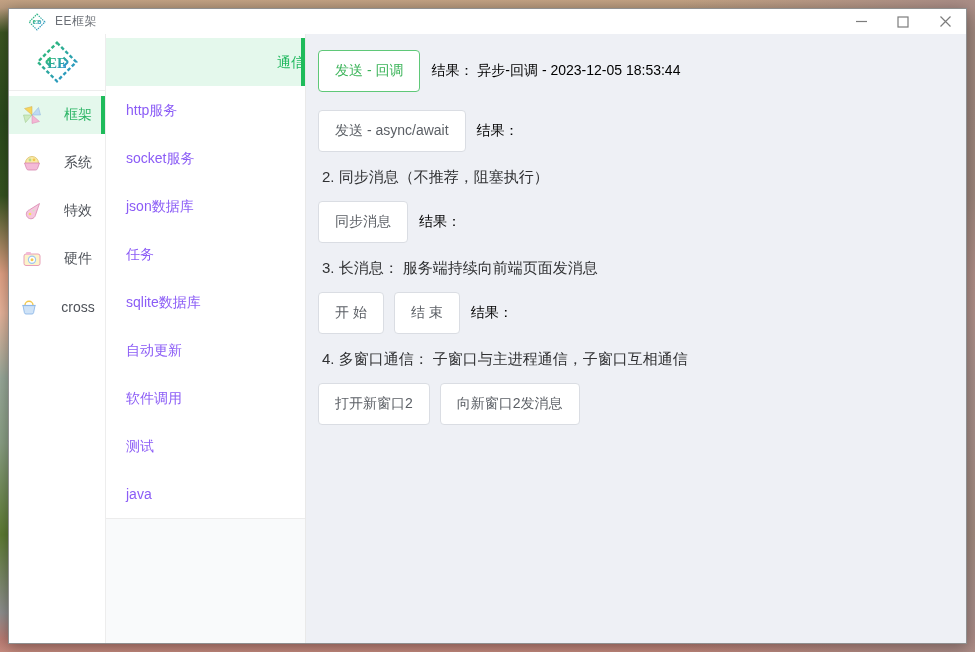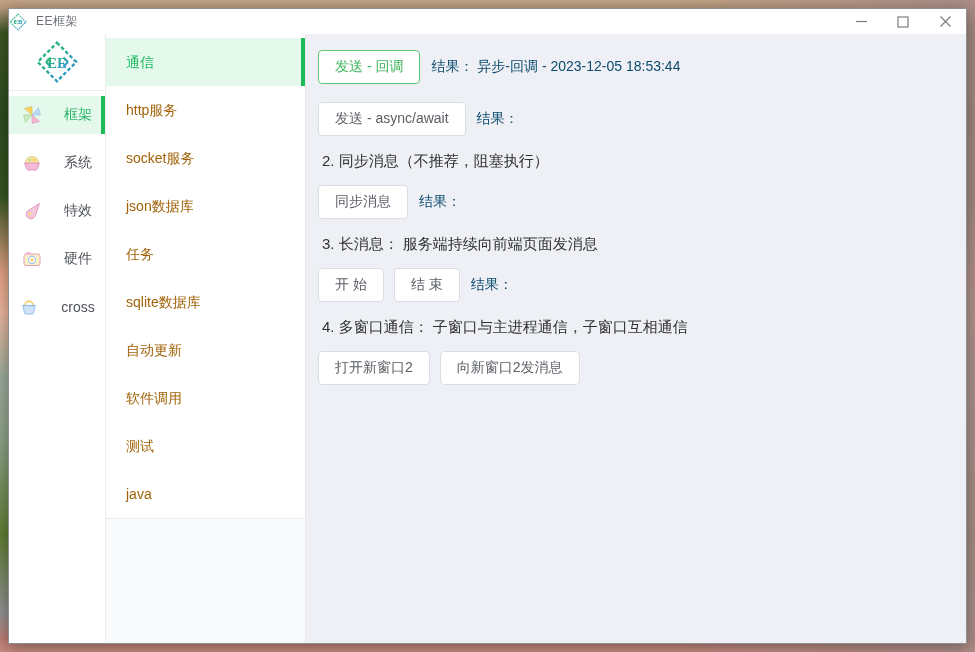--- a/index.html
+++ b/index.html
@@ -21,21 +21,21 @@
   }
 
   .window {
     position: absolute; left: 8px; top: 8px; width: 959px; height: 636px;
     background: #fff; border: 1px solid #8f8f8f;
     box-shadow: 0 3px 14px rgba(0,0,0,.35);
     display: flex; flex-direction: column; z-index: 1;
   }
 
   
-  .titlebar { height: 25px; flex: 0 0 25px; display: flex; align-items: center; background:#fff; }
+  .titlebar { height: 25px; flex: 0 0 25px; display: flex; align-items: center; padding-left: 19px; background:#fff; }
   .titlebar .app-icon { width: 18px; height: 18px; margin-right: 9px; }
   .titlebar .title { font-size: 12px; color: #6b6f76; letter-spacing: .5px; }
   .win-controls { margin-left: auto; display: flex; align-items: center; height: 100%; }
   .win-btn { width: 42px; height: 100%; display: flex; align-items: center; justify-content: center; cursor: default; }
   .win-btn svg { display: block; }
 
   
   .frame-body { flex: 1; display: flex; min-height: 0; }
 
   
@@ -44,37 +44,37 @@
   .logo-box svg { width: 46px; height: 44px; }
   .menu1 { flex: 1; }
   .menu1-item { height: 48px; display: flex; align-items: center; justify-content: center; gap: 22px; position: relative; font-size: 14px; color: #4e5259; cursor: pointer; }
   .menu1-item .m-icon { width: 20px; height: 20px; flex: 0 0 20px; }
   .menu1-item.active { background: #e4f8ec; color: #2cb566; height: 38px; margin: 5px 0; }
   .menu1-item.active::after { content: ""; position: absolute; right: 0; top: 0; bottom: 0; width: 4px; background: #1fbb5b; }
 
   
   .aside2 { width: 200px; flex: 0 0 200px; background: #f9fafb; border-right: 1px solid #e9e9e9; display: flex; flex-direction: column; }
   .menu2 { background: #fff; border-bottom: 1px solid #ececec; padding-top: 4px; }
-  .menu2-item { height: 48px; line-height: 48px; padding-left: 20px; font-size: 14px; color: #a16207; position: relative; cursor: pointer; }
-  .menu2-item.active { background: #e4f8ec; color: #21b85f; }
+  .menu2-item { height: 48px; line-height: 48px; padding-left: 20px; font-size: 14px; color: #8b5cf6; position: relative; cursor: pointer; }
+  .menu2-item.active { background: #e4f8ec; color: #21b85f; text-align: right; }
   .menu2-item.active::after { content: ""; position: absolute; right: 0; top: 0; bottom: 0; width: 4px; background: #1fbb5b; }
 
   
   .content { flex: 1; background: #eef0f5; padding: 2px 10px 10px 12px; overflow: hidden; }
   .section-heading { font-size: 15px; color: #303133; margin: 14px 0 0 4px; line-height: 21px; font-weight: 400; }
   .section-heading.first { margin-top: 16px; }
   .btn-row { display: flex; align-items: center; margin-top: 14px; }
   .btn-row + .btn-row { margin-top: 18px; }
   .btn {
-    height: 34px; padding: 0 16px; margin-right: 10px;
+    height: 42px; padding: 0 16px; margin-right: 10px;
     background: #fff; border: 1px solid #dadde3; border-radius: 4px;
     font-size: 14px; color: #5c6066; font-family: inherit; cursor: pointer; white-space: nowrap;
   }
   .btn.success { border-color: #5fc878; color: #3cb45a; }
-  .result-text { font-size: 14px; color: #0c4a6e; margin-left: 1px; white-space: nowrap; }
+  .result-text { font-size: 14px; color: #000000; margin-left: 1px; white-space: nowrap; }
 </style>
 </head>
 <body>
 
 <div class="window">
 
   <div class="titlebar">
     <span class="app-icon">
       <svg viewBox="0 0 48 48" width="18" height="18">
         <defs>

